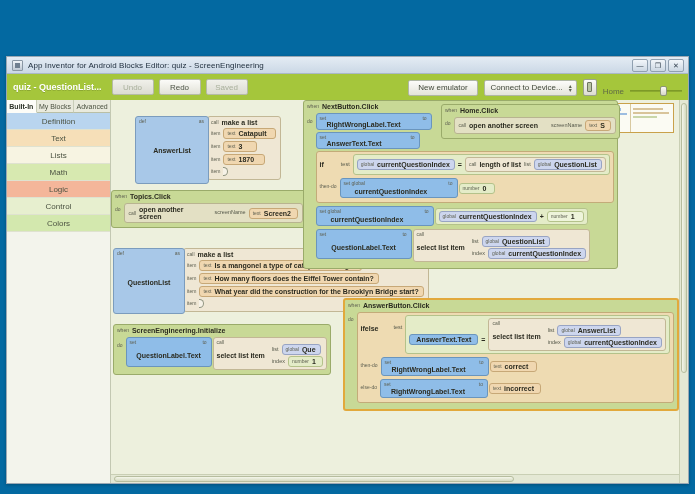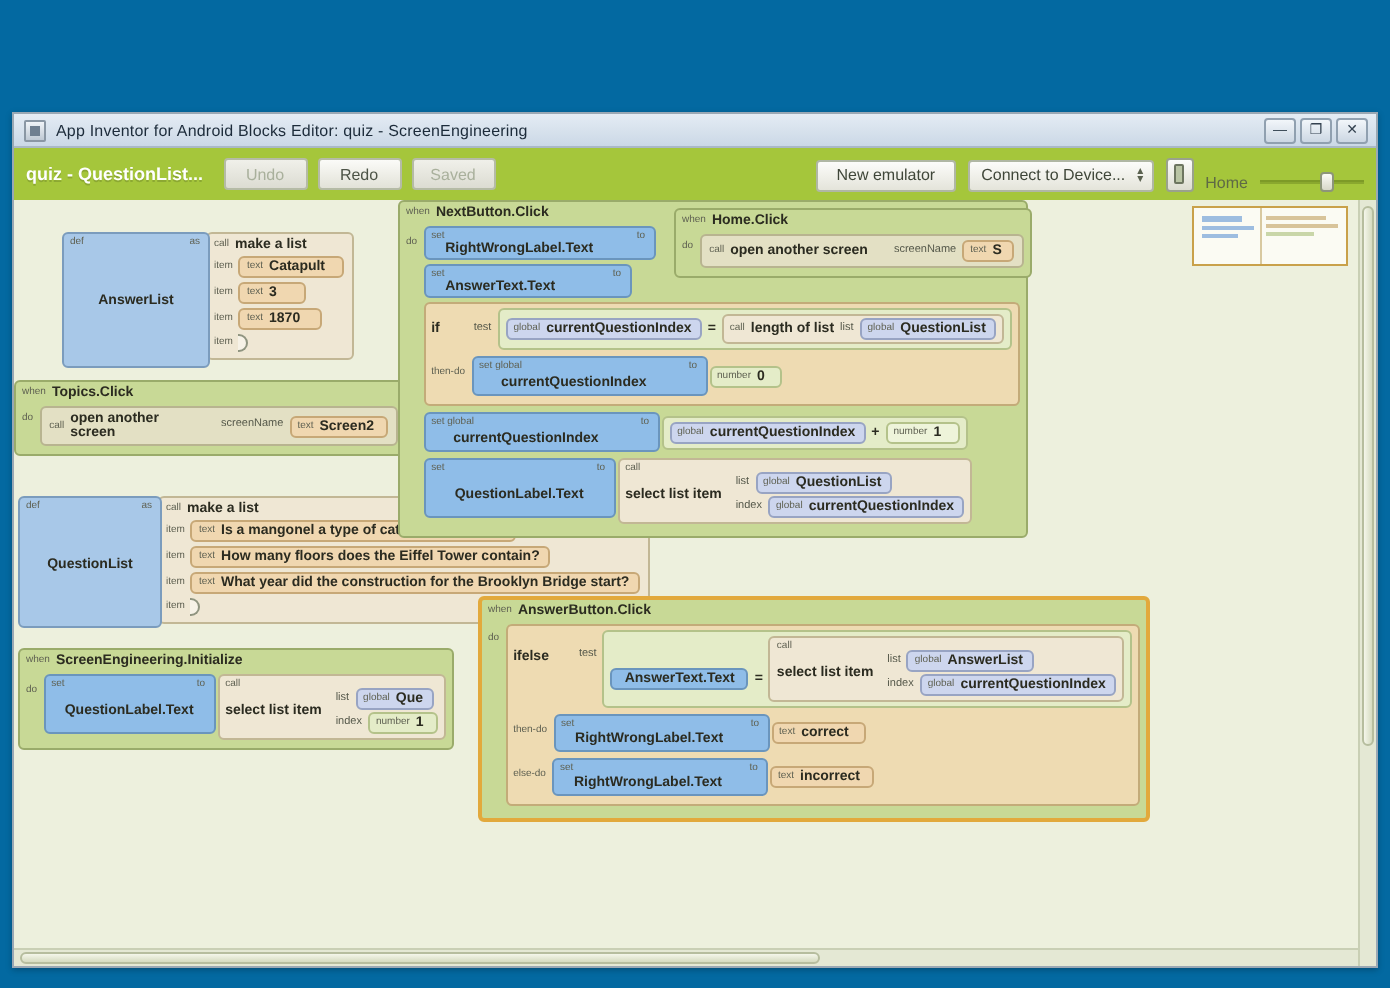--- a/index.html
+++ b/index.html
@@ -234,20 +234,34 @@
         <div class="zoomlabel">Home</div>
         <div class="zoomslider">
           <div class="track"></div>
           <div class="knob"></div>
         </div>
       </div>
     </div>
 
     <div class="wbody">
 
+      <div class="palette">
+        <div class="ptabs">
+          <div class="ptab active">Built-In</div>
+          <div class="ptab">My Blocks</div>
+          <div class="ptab">Advanced</div>
+        </div>
+        <div class="pcat" style="background:#b9d5ef">Definition</div>
+        <div class="pcat" style="background:#f6dfb8">Text</div>
+        <div class="pcat" style="background:#f7f4e2">Lists</div>
+        <div class="pcat" style="background:#d7e9b0">Math</div>
+        <div class="pcat" style="background:#f4b69a">Logic</div>
+        <div class="pcat" style="background:#e7efcf">Control</div>
+        <div class="pcat" style="background:#d3e8ae">Colors</div>
+      </div>
 
       <div class="canvas">
 
         <div class="minimap">
           <div class="mm-sep"></div>
           <div class="mm-a"></div>
           <div class="mm-b"></div>
           <div class="mm-c"></div>
           <div class="mm-d"></div>
           <div class="mm-e"></div>

